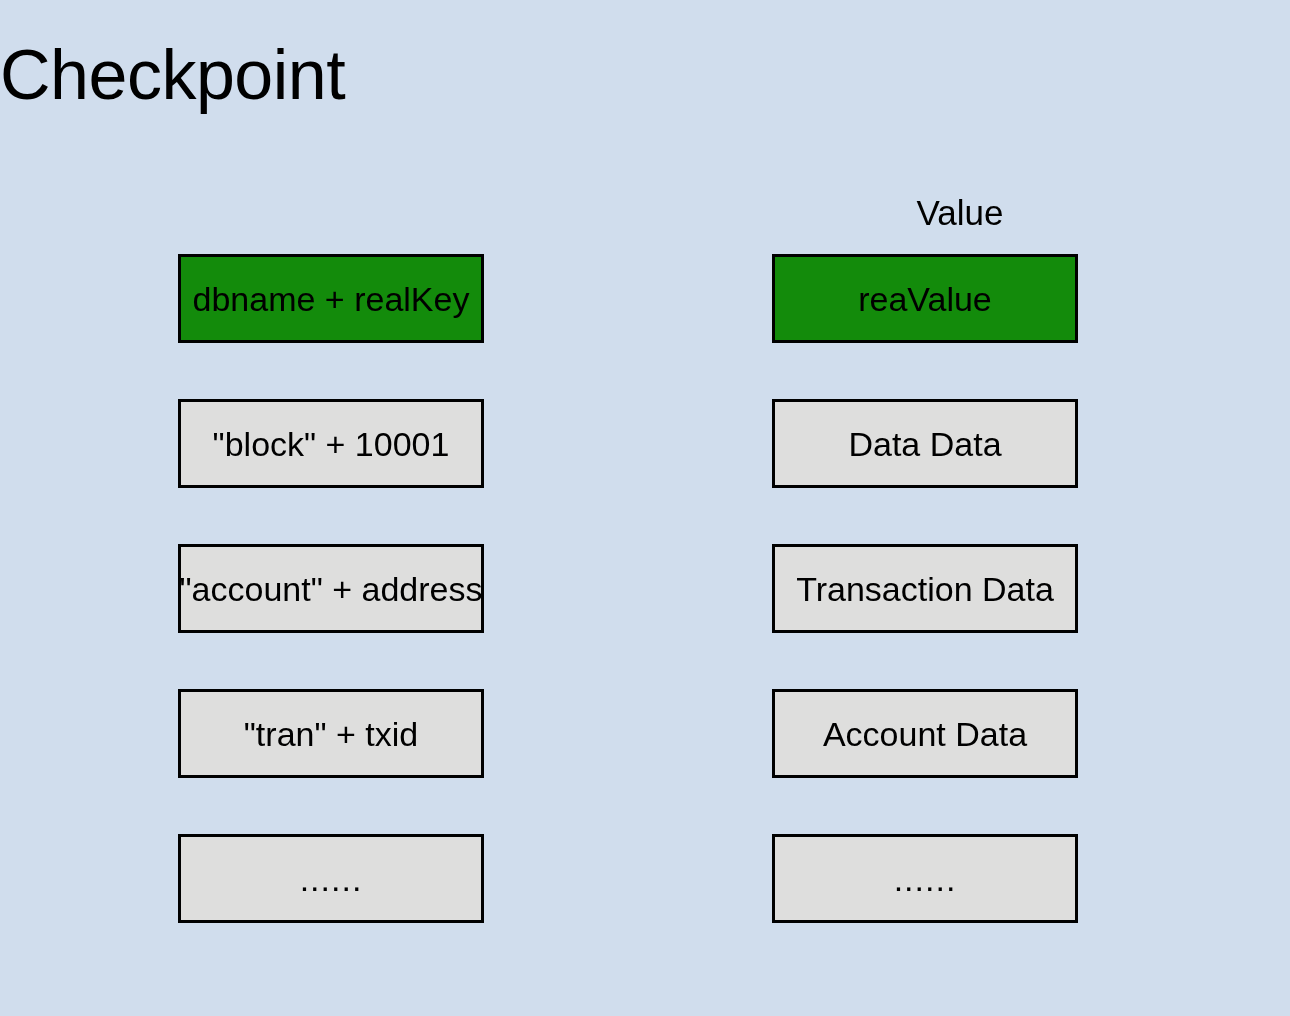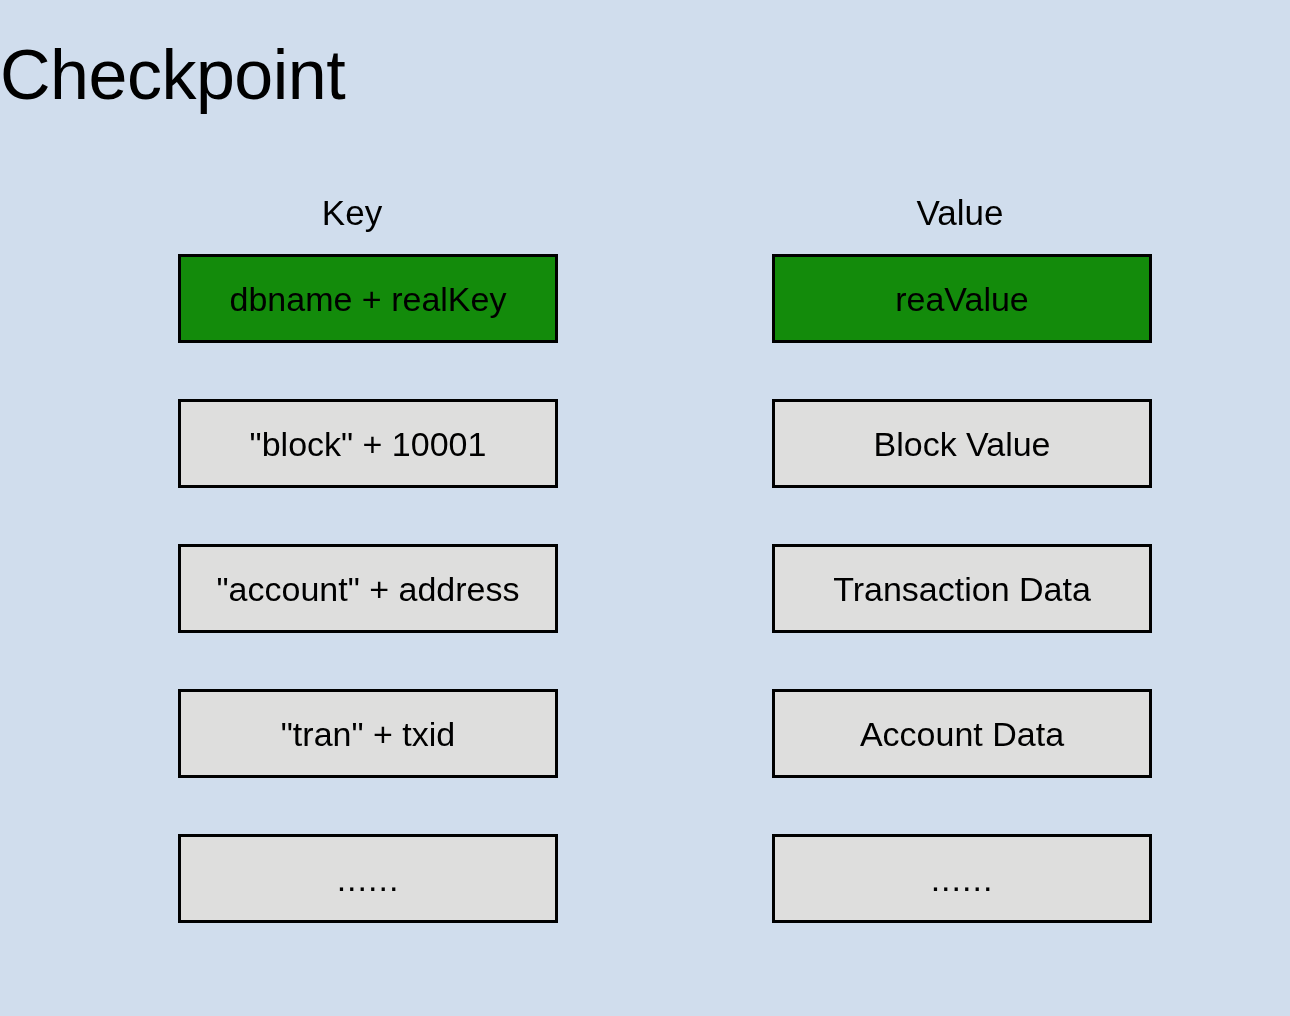--- a/index.html
+++ b/index.html
@@ -53,21 +53,21 @@
   
   .column {
     position: absolute;
     top: 254px;
   }
   .column.key-column   { left: 178px; width: 350px; }
   .column.value-column { left: 772px; width: 350px; }
 
   .cell-box {
     box-sizing: border-box;
-    width: 380px;
+    width: 306px;
     height: 89px;
     margin-bottom: 56px;
     border: 3px solid #000000;
     background: #dededd;
     display: flex;
     align-items: center;
     justify-content: center;
     text-align: center;
     font-size: 34px;
     line-height: 40px;
@@ -86,33 +86,32 @@
     letter-spacing: 1px;
   }
 </style>
 </head>
 <body>
 
 <div class="canvas">
 
   <div class="diagram-title">Checkpoint</div>
 
-  <div class="col-header key-header">Key</div>
 
   <div class="col-header value-header">Value</div>
 
   <div class="column key-column">
     <div class="cell-box highlight">dbname + realKey</div>
     <div class="cell-box">"block" + 10001</div>
     <div class="cell-box">"account" + address</div>
     <div class="cell-box">"tran" + txid</div>
     <div class="cell-box ellipsis-cell">......</div>
   </div>
 
   <div class="column value-column">
     <div class="cell-box highlight">reaValue</div>
-    <div class="cell-box">Block Value</div>
+    <div class="cell-box">Data Data</div>
     <div class="cell-box">Transaction Data</div>
     <div class="cell-box">Account Data</div>
     <div class="cell-box ellipsis-cell">......</div>
   </div>
 
 </div>
 
 </body></html>

